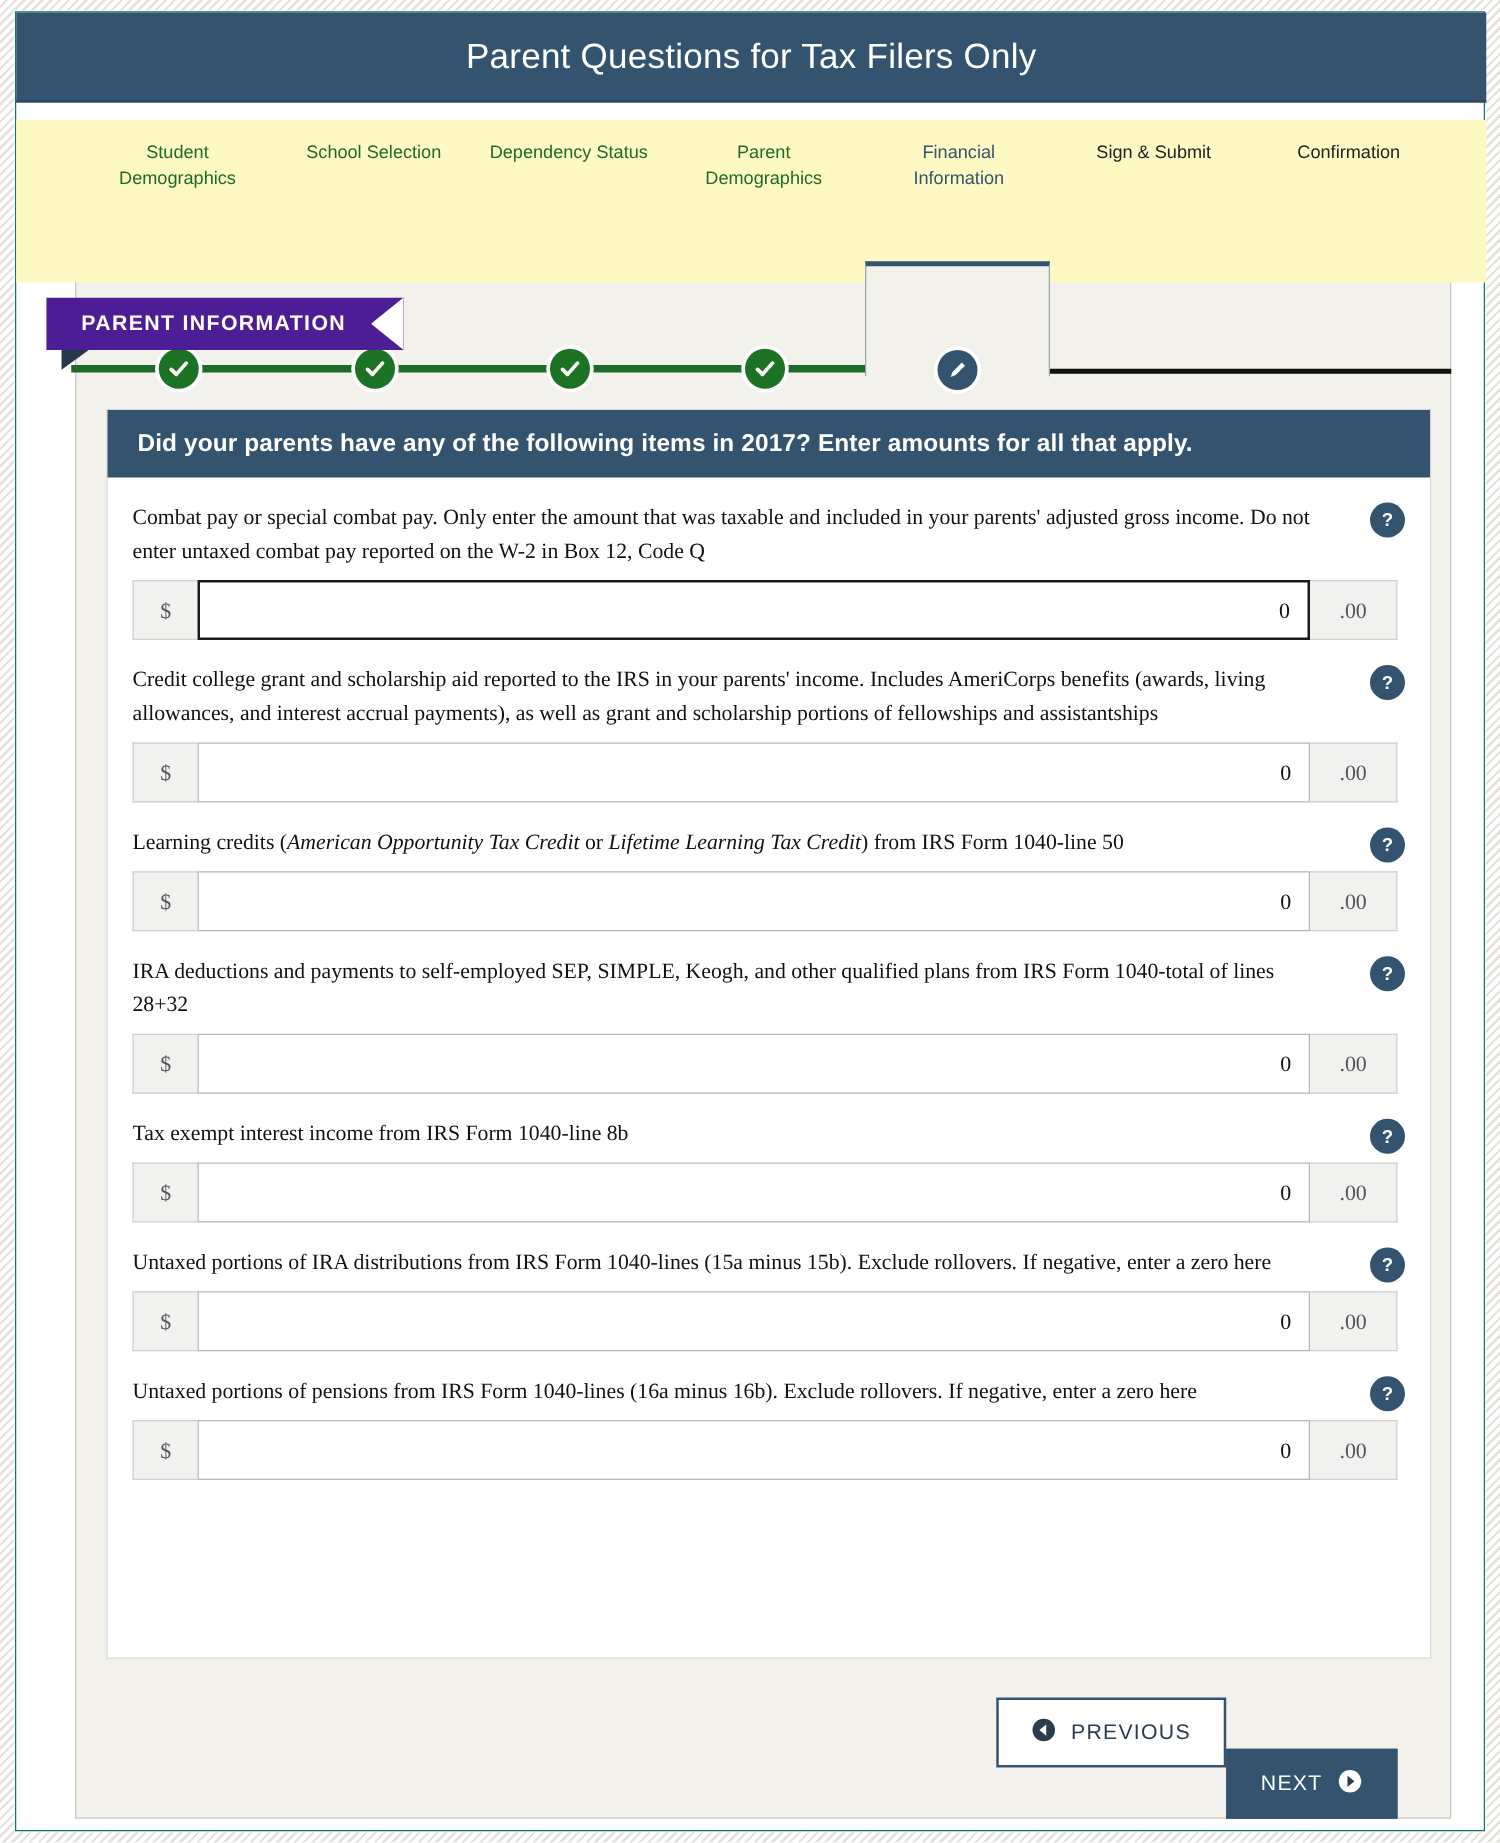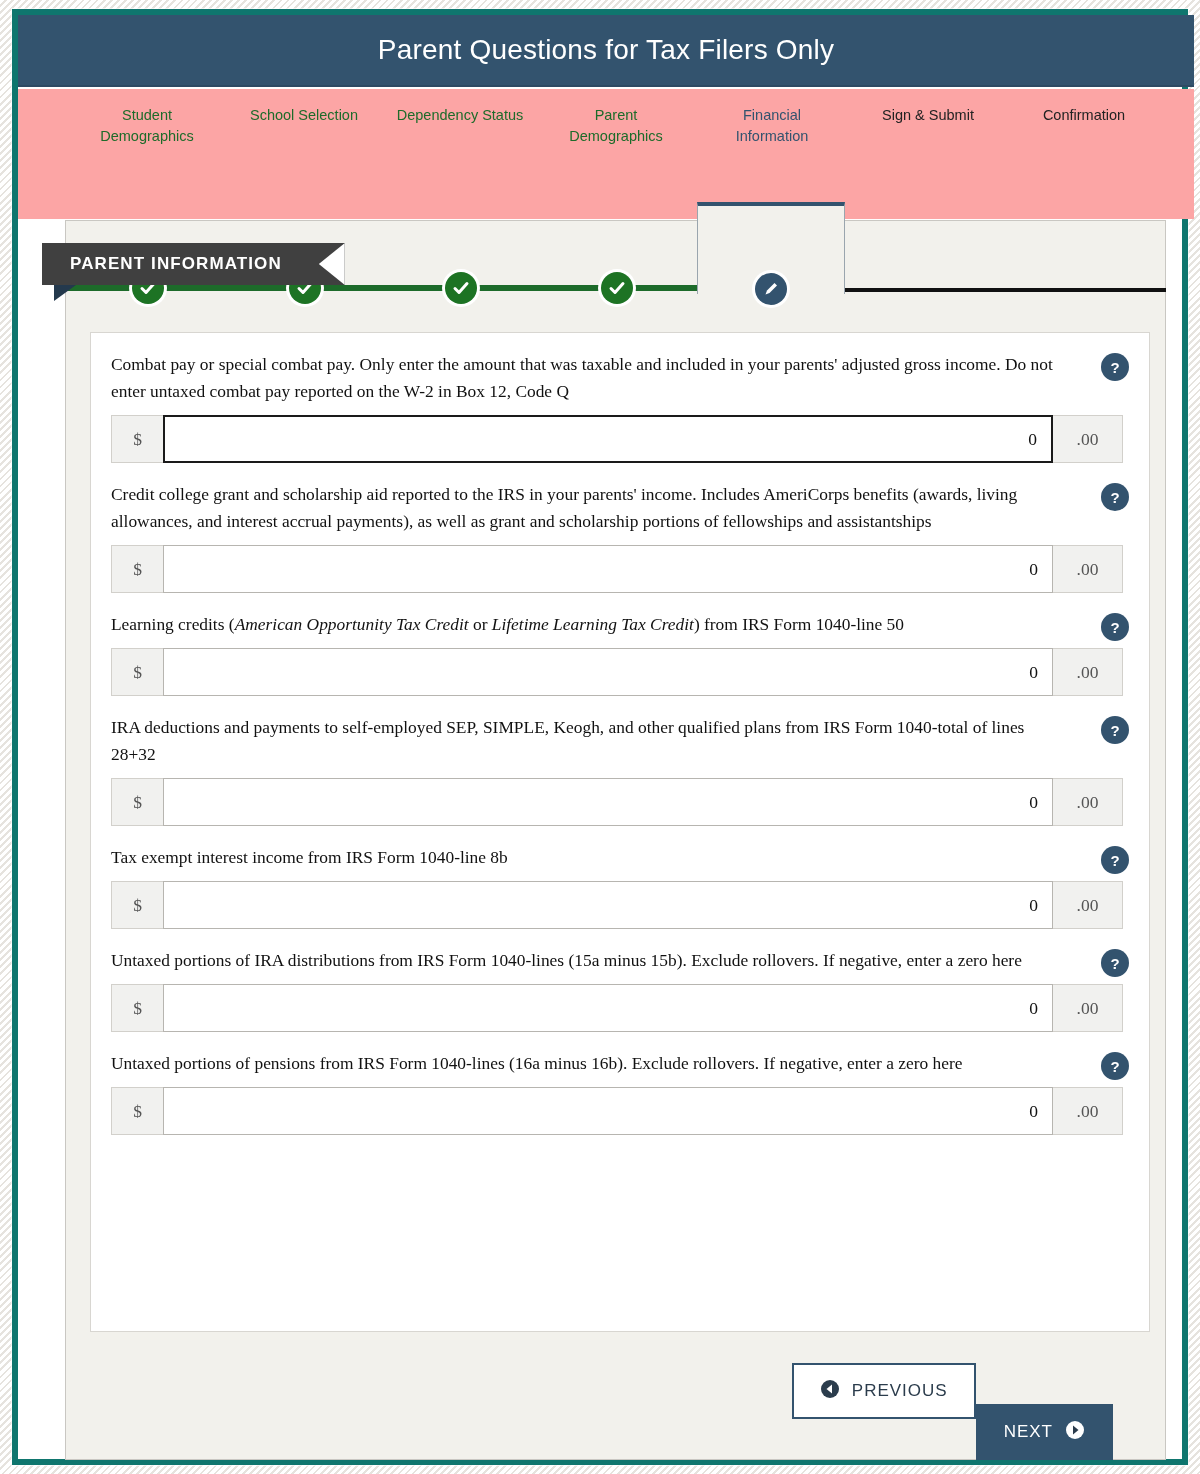--- a/index.html
+++ b/index.html
@@ -13,21 +13,21 @@
     position:relative;
     overflow:hidden;
   }
 
   
   .page-frame{
     position:absolute;
     left:12px; top:9px;
     width:1176px; height:1456px;
     background:#ffffff;
-    border:6px solid #0f766e;
+    border:1px solid #0f766e;
     box-shadow:0 0 0 1px rgba(255,255,255,.6);
   }
 
   
   .title-bar{
     position:absolute; left:0; top:0;
     width:1176px; height:72px;
     background:#33536e;
     border-bottom:2px solid #2d4a63;
     display:flex; align-items:center; justify-content:center;
@@ -36,23 +36,23 @@
     margin:0;
     color:#ffffff;
     font-size:28px;
     font-weight:400;
     letter-spacing:.2px;
     font-family:"Liberation Sans", sans-serif;
   }
 
   
   .steps-area{
-    position:absolute; left:0; top:74px;
+    position:absolute; left:0; top:86px;
     width:1176px; height:130px;
-    background:#fca5a5;
+    background:#fef9c3;
   }
   .steps-row{
     position:absolute; left:0; top:0;
     width:1176px; height:130px;
   }
   .step{
     position:absolute;
     top:16px;
     text-align:center;
     width:150px;
@@ -112,24 +112,24 @@
 
   
   .ribbon-wrap{
     position:absolute;
     left:24px; top:228px;
     z-index:5;
   }
   .ribbon{
     position:relative;
     height:42px;
-    background:#404040;
+    background:#4c1d95;
     color:#ffffff;
     display:flex; align-items:center;
-    padding:0 63px 0 28px;
+    padding:0 46px 0 28px;
     font-family:"Liberation Sans", sans-serif;
     font-weight:bold;
     font-size:17px;
     letter-spacing:1.1px;
     clip-path:polygon(0 0, 100% 0, 100% 100%, 0 100%, 0 100%);
   }
   .ribbon .notch{
     position:absolute;
     right:0; top:0;
     width:26px; height:42px;
@@ -339,20 +339,23 @@
 
   <div class="ribbon-wrap">
     <div class="ribbon">
       <span>PARENT INFORMATION</span>
       <span class="notch"></span>
     </div>
     <div class="ribbon-fold"></div>
   </div>
 
   <div class="form-card">
+    <div class="form-head">
+      <h2>Did your parents have any of the following items in 2017? Enter amounts for all that apply.</h2>
+    </div>
     <div class="form-body" id="form-body">
         <div class="q-block">
           <p class="q-text"><span>Combat pay or special combat pay. Only enter the amount that was taxable and included in your parents' adjusted gross income. Do not enter untaxed combat pay reported on the W-2 in Box 12, Code Q</span></p>
           <button class="help-btn">?</button>
           <div class="money focused">
             <span class="prefix">$</span>
             <input type="text" value="0" style="">
             <span class="suffix">.00</span>
           </div>
         </div>

